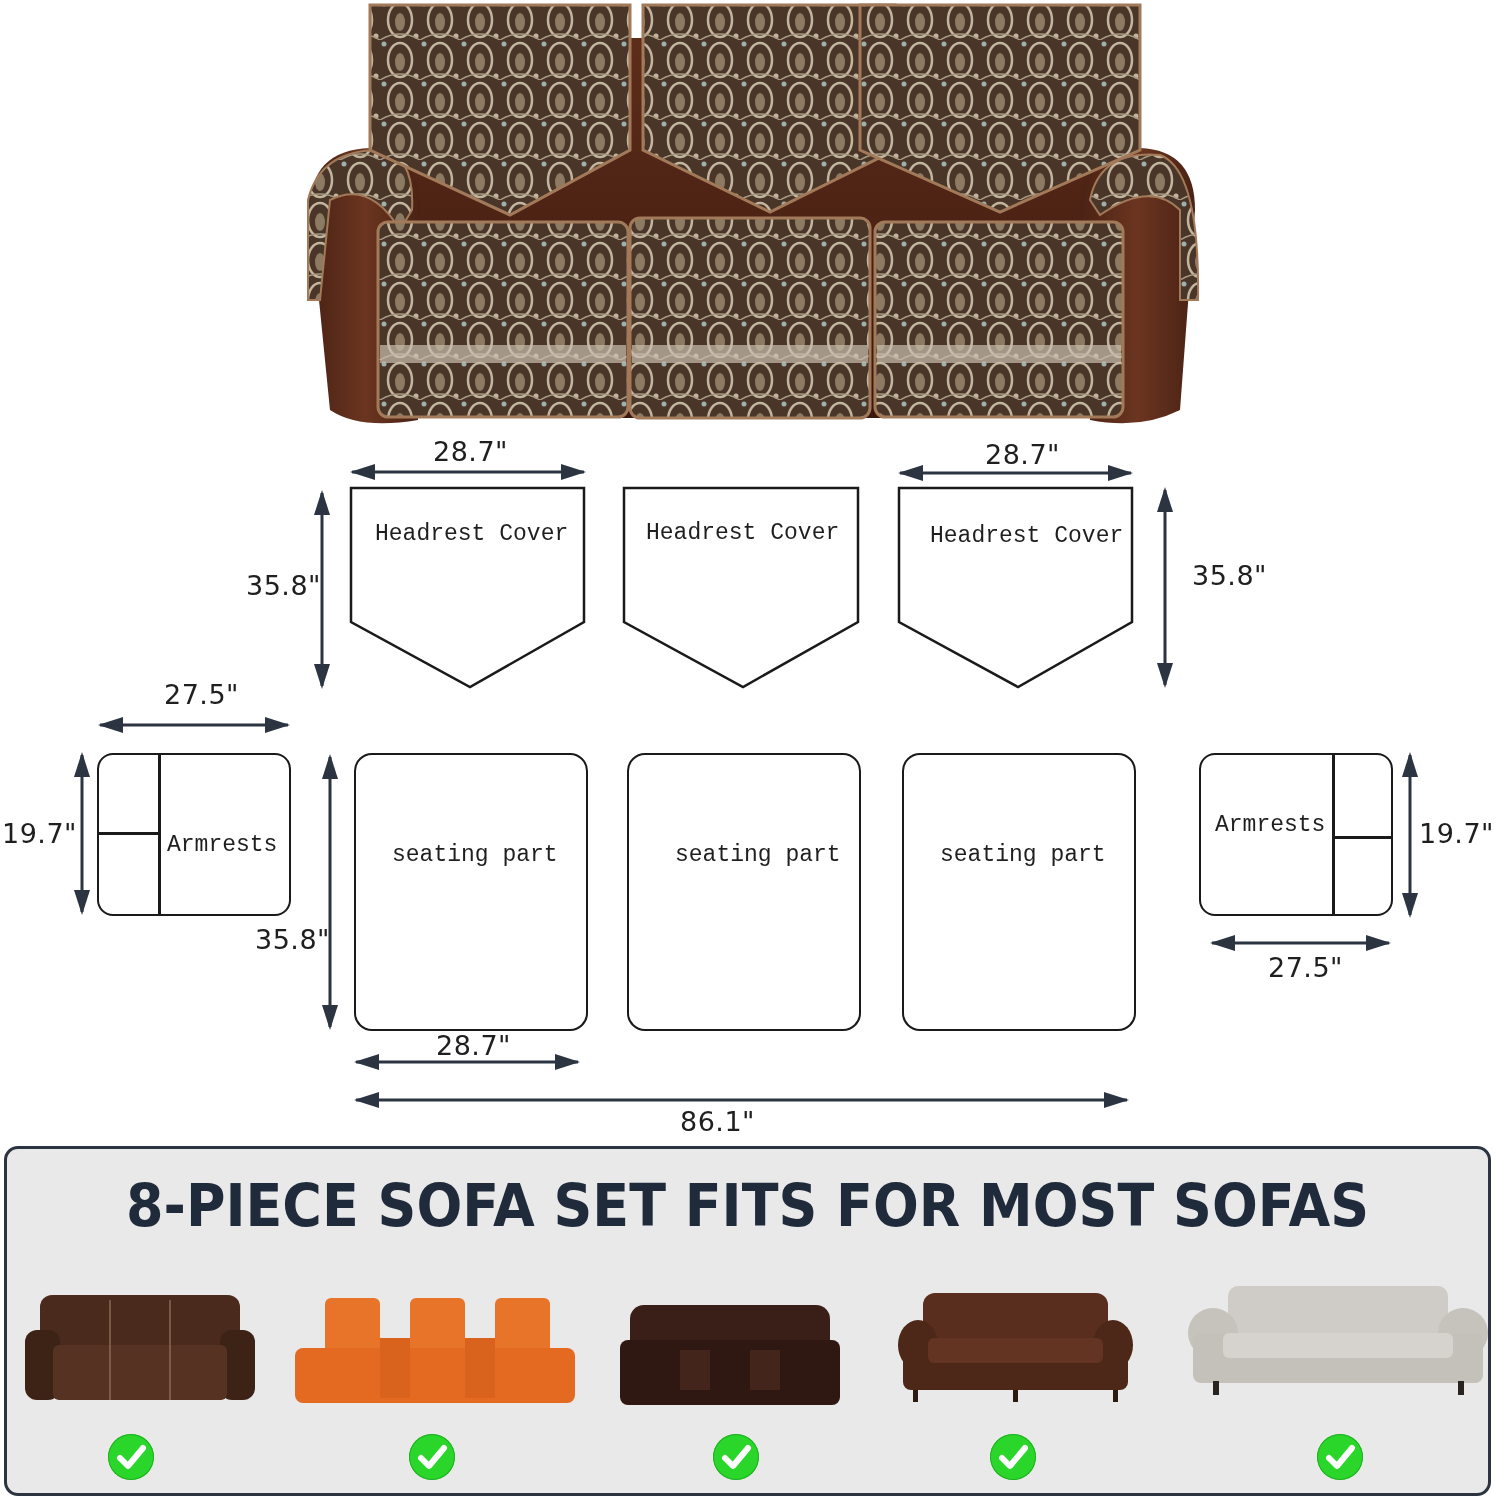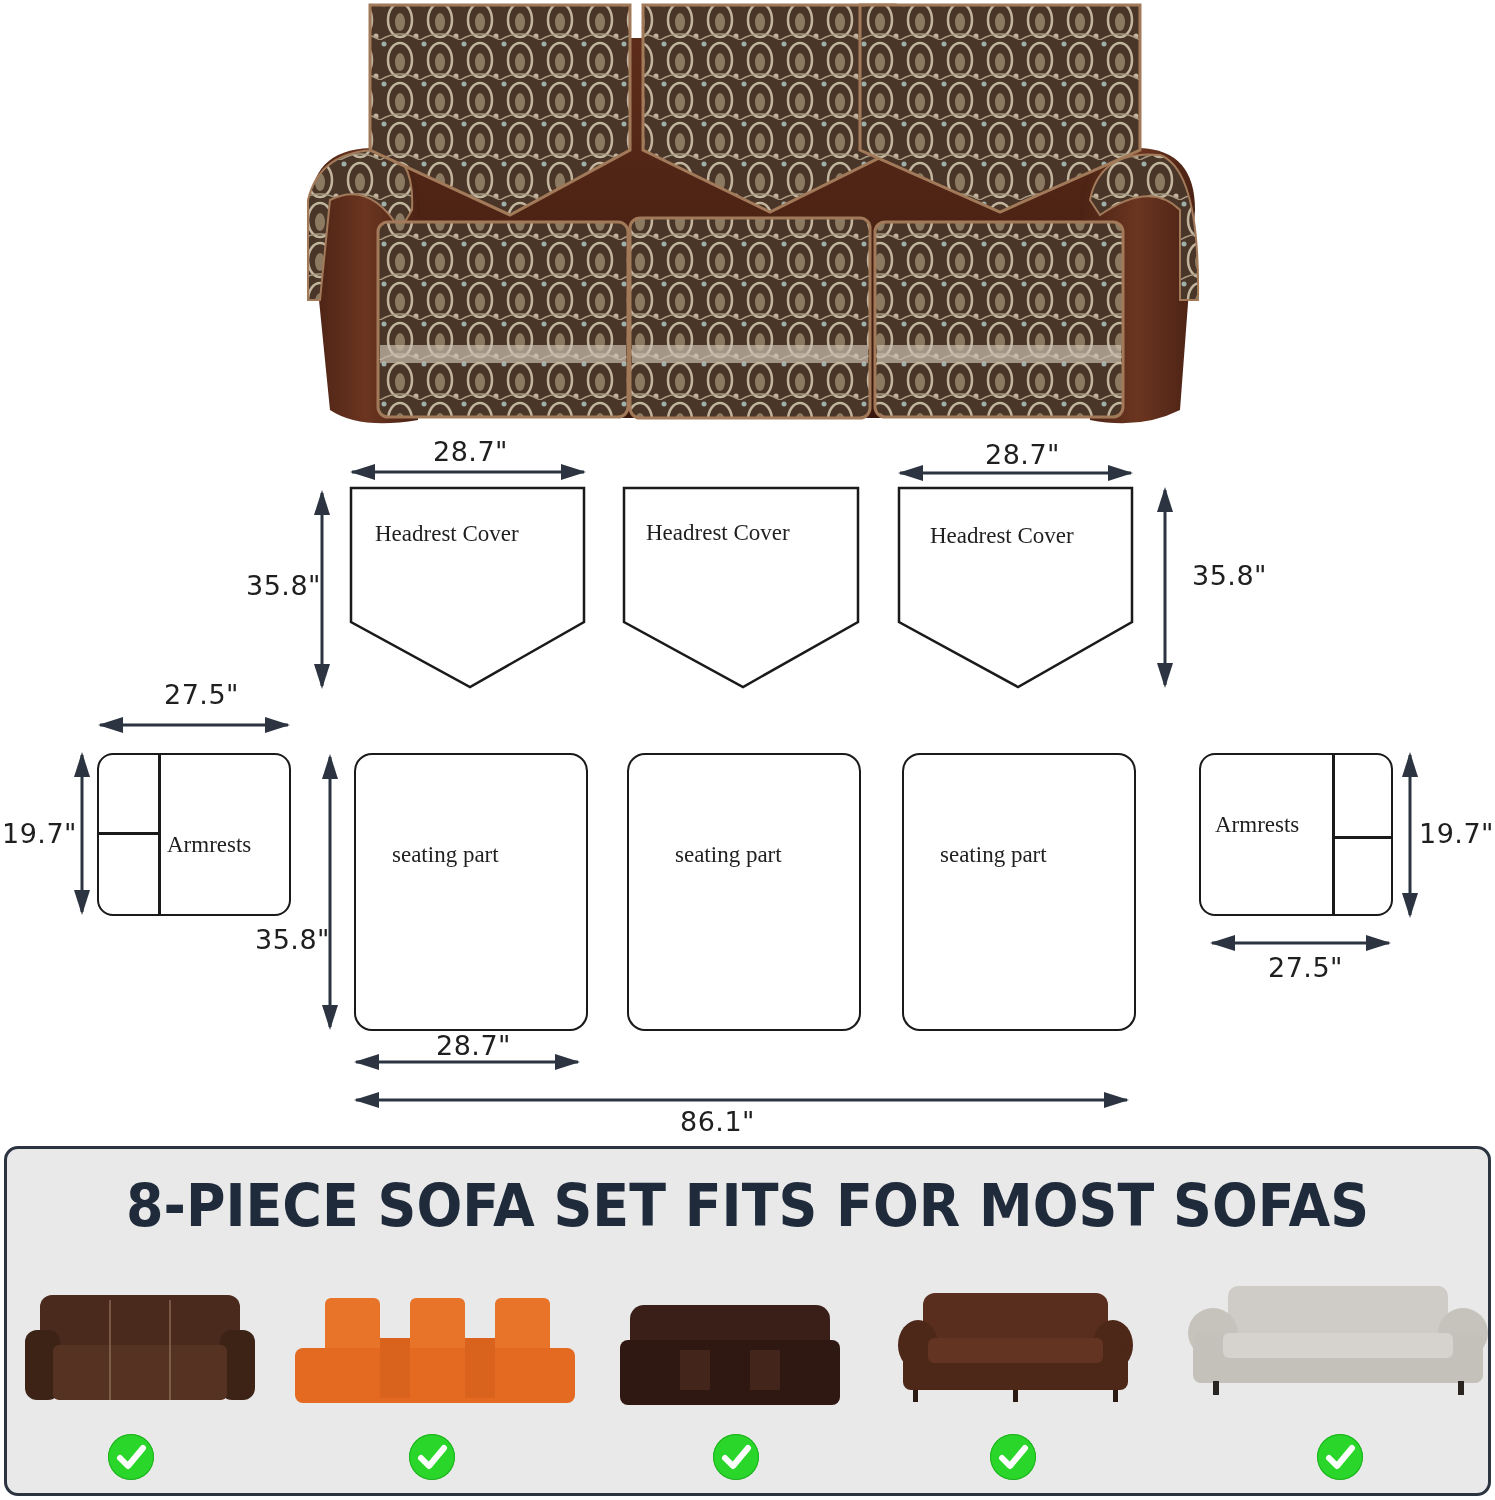--- a/index.html
+++ b/index.html
@@ -1,19 +1,19 @@
 <!DOCTYPE html>
 <html><head>
 <meta charset="utf-8">
 <style>
   html,body{margin:0;padding:0;background:#ffffff;}
   body{width:1495px;height:1500px;position:relative;overflow:hidden;font-family:"DejaVu Sans","Liberation Sans",sans-serif;color:#1f2a36;}
   .abs{position:absolute;}
   .dim{position:absolute;font-size:27px;color:#1f1f1f;font-family:"DejaVu Sans",sans-serif;letter-spacing:0.5px;white-space:nowrap;}
-  .piece-label{position:absolute;font-size:23px;color:#1f1f1f;font-family:Liberation Serif, serif;white-space:nowrap;}
+  .piece-label{position:absolute;font-size:23px;color:#1f1f1f;font-family:Liberation Mono, monospace;white-space:nowrap;}
   .seat{position:absolute;border:2.5px solid #1a1a1a;border-radius:18px;background:#fff;box-sizing:border-box;}
   .arm{position:absolute;border:2.5px solid #1a1a1a;border-radius:16px;background:#fff;box-sizing:border-box;}
   .panel{position:absolute;left:4px;top:1146px;width:1487px;height:350px;background:#e9e9e9;border:3px solid #2b3440;border-radius:14px;box-sizing:border-box;}
   .headline{position:absolute;left:0;top:1172px;width:1495px;text-align:center;font-family:"DejaVu Sans",sans-serif;font-weight:bold;font-size:58px;color:#1f2a3a;letter-spacing:0px;transform:scaleX(0.93);transform-origin:center;}
   .check{position:absolute;width:46px;height:46px;border-radius:50%;background:#2bd62b;box-shadow:0 0 0 1px #1fb01f inset;}
   svg{position:absolute;overflow:visible;}
 </style>
 </head>
 <body>
 

